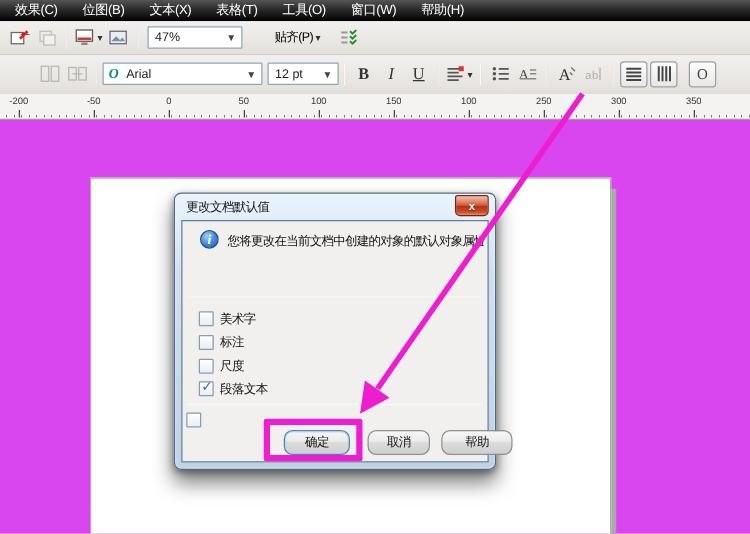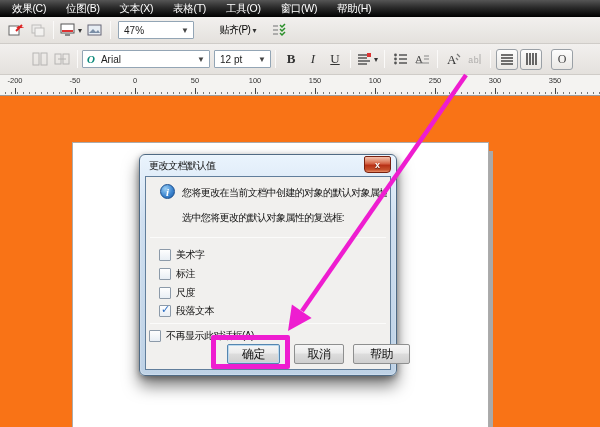--- a/index.html
+++ b/index.html
@@ -24,21 +24,21 @@
   .caret-sm { font-size:8px; color:#333; margin-left:2px; }
 
   
   .ruler { position:relative; height:21px; background:#f4f3f1; border-bottom:1px solid #9c9c9c; }
   .ruler-label { position:absolute; top:1px; transform:translateX(-50%); font-size:7.5px; color:#333; }
   .tick-major { position:absolute; bottom:1px; width:1px; height:6px; background:#444; }
   .tick-minor-strip { position:absolute; bottom:1px; left:0; right:0; height:2px;
     background:repeating-linear-gradient(to right, transparent 0 5px, #777 5px 6px); }
 
   
-  .canvas { position:relative; height:331px; background:#f97316; overflow:hidden; }
+  .canvas { position:relative; height:331px; background:#d946ef; overflow:hidden; }
   .page { position:absolute; left:72px; top:46px; width:417px; height:300px; background:#fff; border:1px solid #ababab; box-shadow:5px 8px 0 -1px #a9a9a9; }
 
   
   .dialog { position:absolute; left:139px; top:58px; width:258px; height:222px;
     border:1px solid #4f6a84; border-radius:6px;
     background:linear-gradient(#eaf4fd 0%, #cfdff0 30%, #bed2e6 100%);
     box-shadow:0 0 2px rgba(255,255,255,.8) inset, 0 10px 16px rgba(0,0,0,.5), 0 2px 6px rgba(0,0,0,.35); }
   .dlg-titlebar { height:21px; display:flex; align-items:center; padding-left:9px; }
   .dlg-title { font-size:10px; color:#111; letter-spacing:-0.5px; }
   .dlg-close { position:absolute; top:1px; right:5px; width:27px; height:17px;
@@ -56,23 +56,23 @@
   .t1 { left:36px; top:9px; max-width:205px; overflow:hidden; }
   .t2 { left:36px; top:34px; }
   .hr { left:4px; right:4px; height:1px; background:#dcdbd9; border-bottom:1px solid #fbfbfa; }
   .hr1 { top:60px; } .hr2 { top:146px; }
   .cb-row { display:flex; align-items:center; height:15px; }
   .cb-box { width:12px; height:12px; background:linear-gradient(#fefefe,#e8eef4); border:1px solid #8c9aa9; border-radius:1px; position:relative; }
   .cb-box.checked::after { content:"✓"; position:absolute; left:1px; top:-3px; color:#2e6fc4; font-size:11px; font-weight:bold; }
   .cb-label { font-size:10px; color:#111; margin-left:5px; letter-spacing:-0.5px; }
   .r0 { left:13px; top:70px; } .r1 { left:13px; top:89px; } .r2 { left:13px; top:108px; } .r3 { left:13px; top:126px; }
   .dontshow { left:3px; top:151px; }
-  .btn { top:167px; height:20px; font-size:12px; color:#111; letter-spacing:-0.5px;
+  .btn { top:167px; height:20px; font-size:10px; color:#111; letter-spacing:-0.5px;
     background:linear-gradient(#f6f6f6 0%, #ebebeb 45%, #dcdcdc 50%, #cfcfcf 100%);
-    border:1px solid #8e8f8f; border-radius:2px; display:flex; align-items:center; justify-content:center; }
+    border:1px solid #8e8f8f; border-radius:7px; display:flex; align-items:center; justify-content:center; }
   .btn-ok { left:81px; width:53px; border-color:#5586b0; box-shadow:0 0 0 1px #bcd9ee inset; }
   .btn-cancel { left:148px; width:50px; }
   .btn-help { left:207px; width:57px; }
 
   
   .hl-rect { position:absolute; left:211px; top:239px; width:79px; height:34px;
     border:5px solid #ee1dd0; border-radius:2px; }
   .arrow-svg { position:absolute; left:0; top:0; width:600px; height:427px; pointer-events:none; }
 
   
@@ -247,21 +247,20 @@
       <span class="dlg-title">更改文档默认值</span>
     </div>
     <div class="dlg-close">
       <span>x</span>
     </div>
     <div class="dlg-client">
       <div class="info-icon">
         <span>i</span>
       </div>
       <div class="dlg-text t1">您将更改在当前文档中创建的对象的默认对象属性。</div>
-      <div class="dlg-text t2">选中您将更改的默认对象属性的复选框:</div>
       <div class="hr hr1"></div>
 
       <div class="cb-row r0">
         <span class="cb-box"></span>
         <span class="cb-label">美术字</span>
       </div>
       <div class="cb-row r1">
         <span class="cb-box"></span>
         <span class="cb-label">标注</span>
       </div>
@@ -270,21 +269,20 @@
         <span class="cb-label">尺度</span>
       </div>
       <div class="cb-row r3">
         <span class="cb-box checked"></span>
         <span class="cb-label">段落文本</span>
       </div>
 
       <div class="hr hr2"></div>
       <div class="cb-row dontshow">
         <span class="cb-box"></span>
-        <span class="cb-label">不再显示此对话框(A)</span>
       </div>
 
       <div class="btn btn-ok">确定</div>
       <div class="btn btn-cancel">取消</div>
       <div class="btn btn-help">帮助</div>
     </div>
   </div>
 
   <div class="hl-rect"></div>
 </div>

